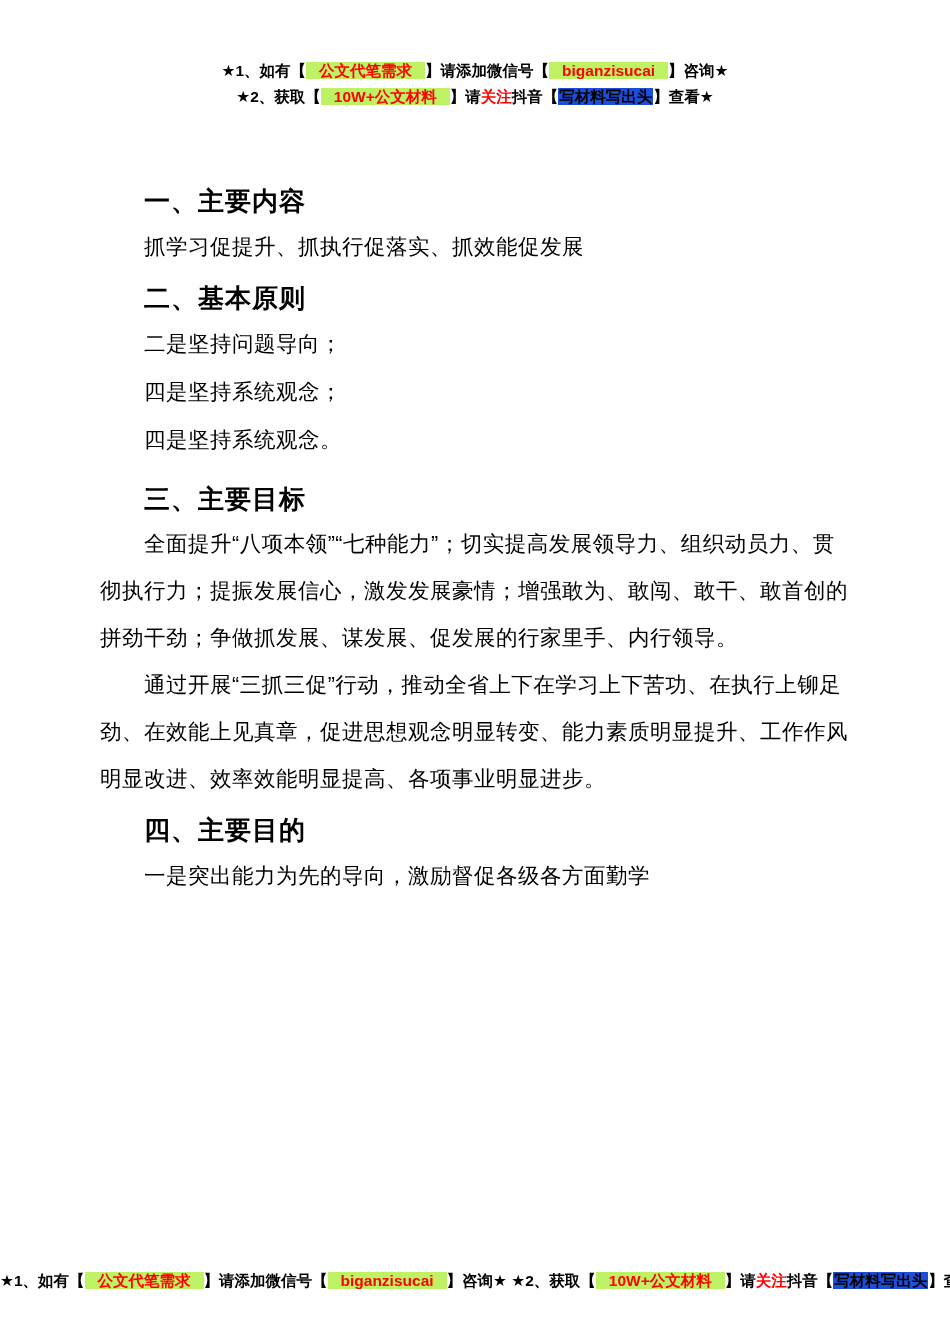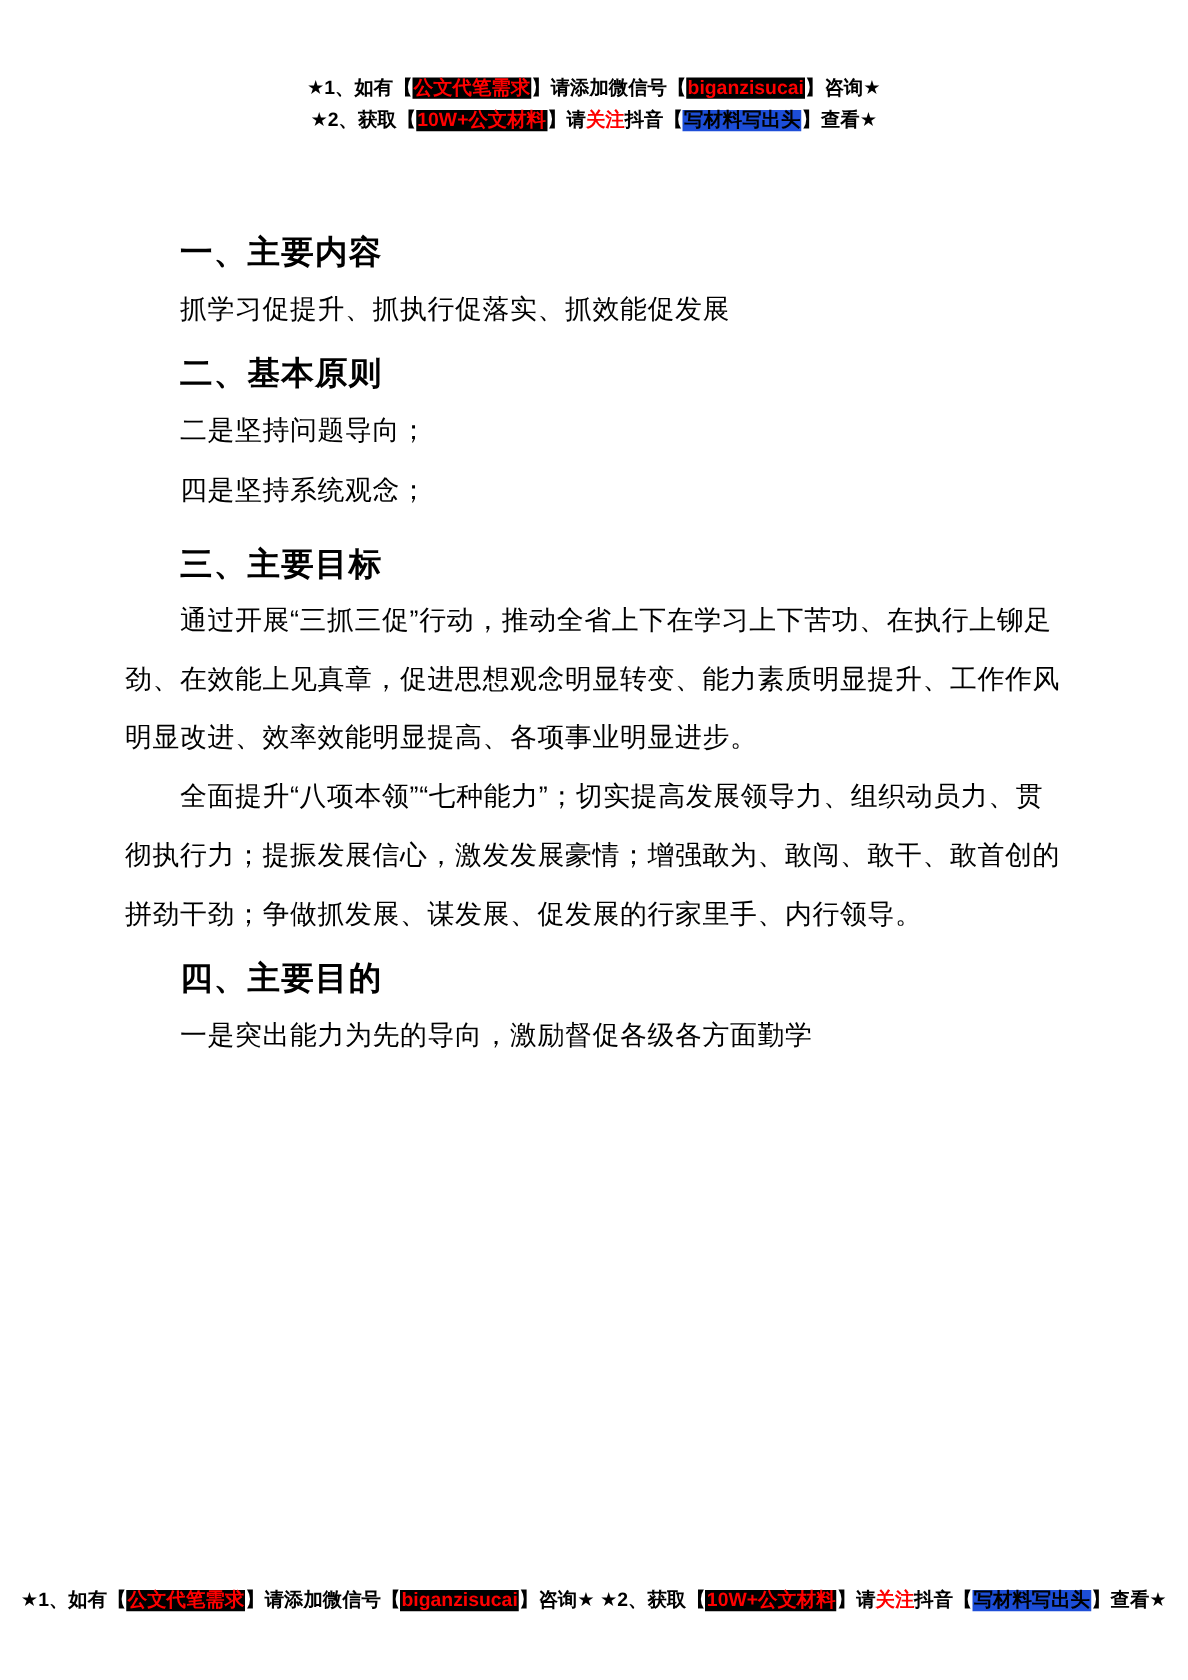--- a/index.html
+++ b/index.html
@@ -30,24 +30,24 @@
     font-weight: bold;
     font-size: 15.5px;
     line-height: 26px;
     letter-spacing: 0px;
     white-space: nowrap;
   }
   .promo .line {
     display: block;
   }
   .hl-red-on-yellow {
-    background: #000000;
+    background: #bef264;
     color: #ff0000;
     font-weight: bold;
-    padding: 0 1px;
+    padding: 0 13px;
   }
   .hl-black-on-yellow {
     background: #1d4ed8;
     color: #000000;
     font-weight: bold;
     padding: 0 1px;
   }
   .red-text {
     color: #ff0000;
     font-weight: bold;
@@ -116,26 +116,27 @@
   <div class="content">
 
     <div class="heading">一、主要内容</div>
     <p class="para">抓学习促提升、抓执行促落实、抓效能促发展</p>
 
     <div class="gap-sm"></div>
 
     <div class="heading">二、基本原则</div>
     <p class="para">二是坚持问题导向；</p>
     <p class="para">四是坚持系统观念；</p>
+    <p class="para">四是坚持系统观念。</p>
 
     <div class="gap-md"></div>
 
     <div class="heading">三、主要目标</div>
+    <p class="para tight">全面提升“八项本领”“七种能力”；切实提高发展领导力、组织动员力、贯彻执行力；提振发展信心，激发发展豪情；增强敢为、敢闯、敢干、敢首创的拼劲干劲；争做抓发展、谋发展、促发展的行家里手、内行领导。</p>
     <p class="para tight">通过开展“三抓三促”行动，推动全省上下在学习上下苦功、在执行上铆足劲、在效能上见真章，促进思想观念明显转变、能力素质明显提升、工作作风明显改进、效率效能明显提高、各项事业明显进步。</p>
-    <p class="para tight">全面提升“八项本领”“七种能力”；切实提高发展领导力、组织动员力、贯彻执行力；提振发展信心，激发发展豪情；增强敢为、敢闯、敢干、敢首创的拼劲干劲；争做抓发展、谋发展、促发展的行家里手、内行领导。</p>
 
     <div class="gap-sm"></div>
 
     <div class="heading">四、主要目的</div>
     <p class="para">一是突出能力为先的导向，激励督促各级各方面勤学</p>
 
   </div>
 
   <div class="footer">
     <span class="line"><span class="blk">★1、如有【</span><span class="hl-red-on-yellow">公文代笔需求</span><span class="blk">】请添加微信号【</span><span class="hl-red-on-yellow">biganzisucai</span><span class="blk">】咨询★</span></span>

